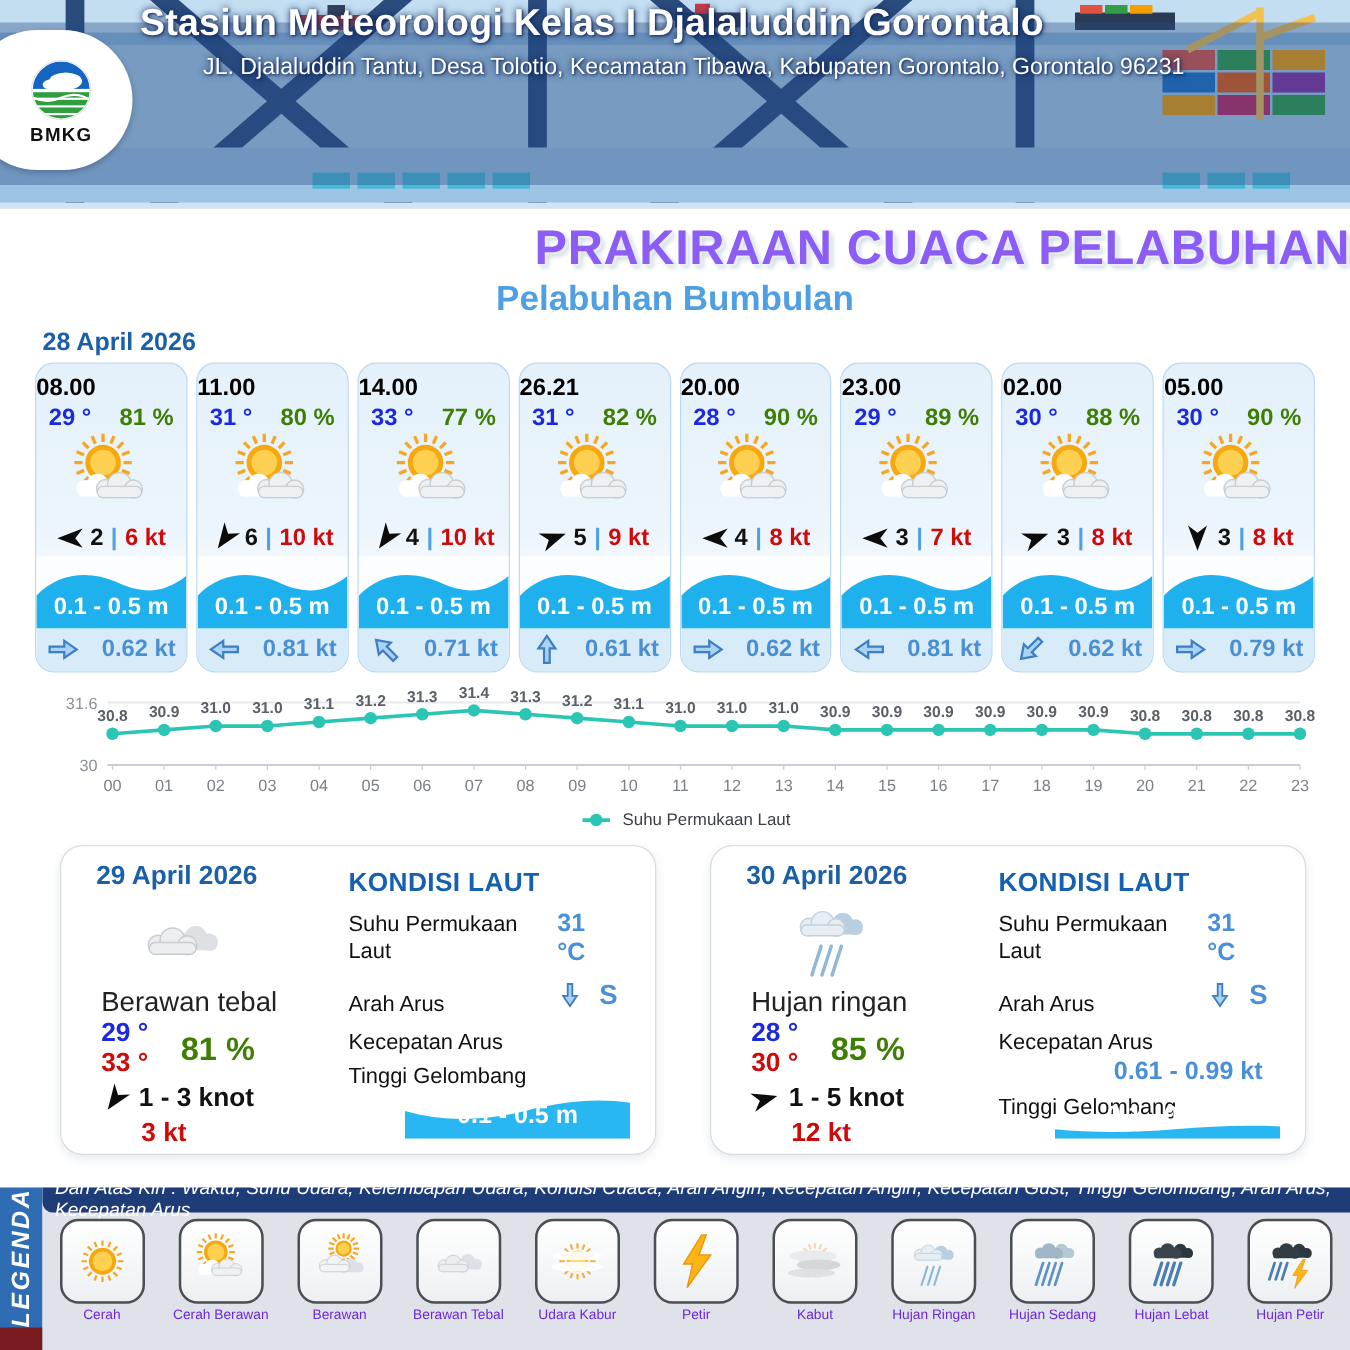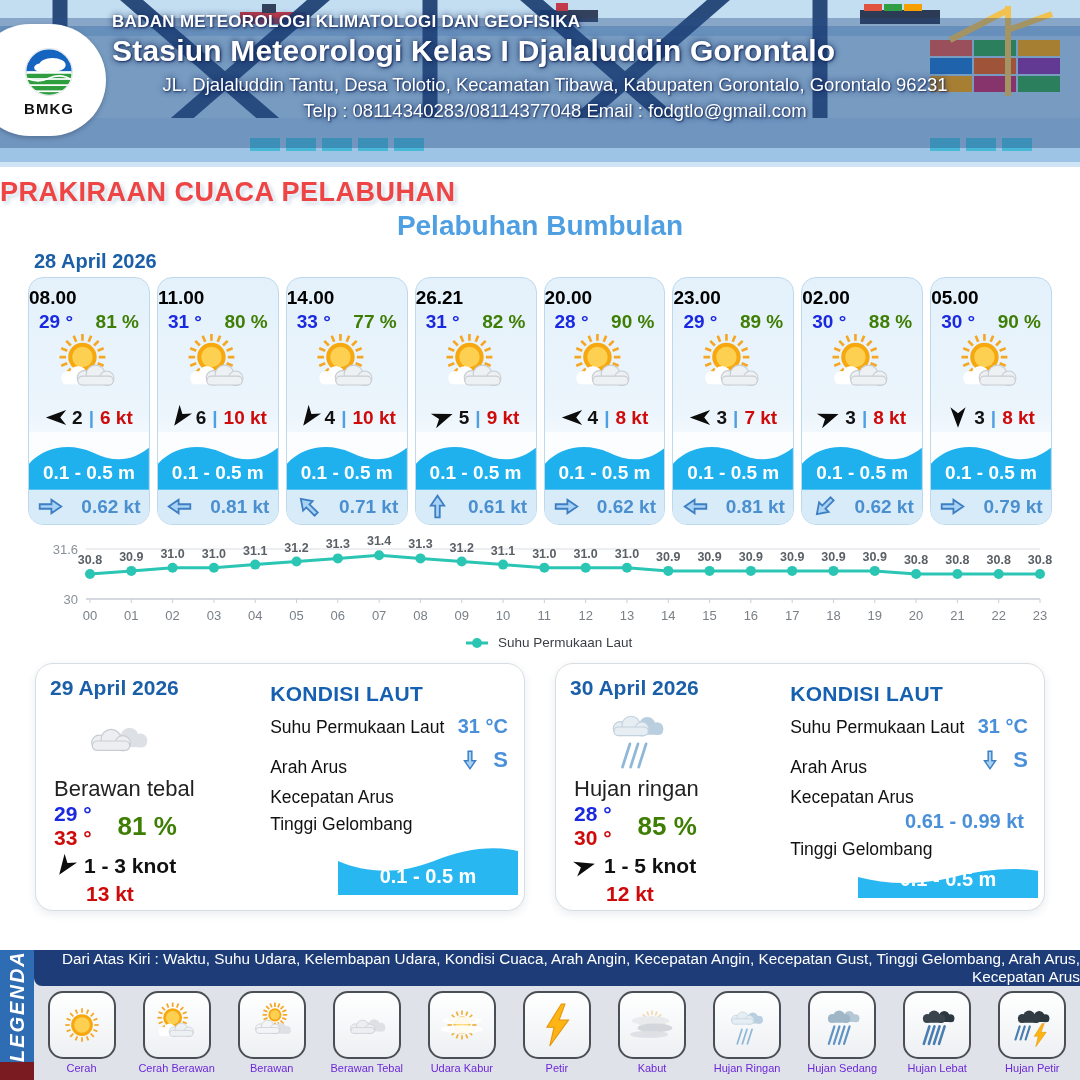--- a/index.html
+++ b/index.html
@@ -15,21 +15,21 @@
   .station{padding:2px 0 0 112px;font-size:30px;font-weight:bold;letter-spacing:.2px;}
   .addr{margin-top:6px;text-align:center;font-size:18.5px;padding-left:30px;}
   .contact{margin-top:4px;text-align:center;font-size:18.5px;padding-left:30px;}
   .logo-pill{position:absolute;z-index:3;left:-26px;top:24px;width:132px;height:112px;
              background:#fff;border-radius:60px;box-shadow:0 2px 5px rgba(0,0,30,.25);
              display:flex;flex-direction:column;align-items:center;justify-content:center;padding-left:18px;box-sizing:border-box;}
   .logo-mark{width:56px;height:56px;}
   .logo-word{font-size:15px;font-weight:bold;color:#111;letter-spacing:1px;}
   .hdr-sep{height:5px;background:#cfe4f4;}
   
-  .title-main{margin-top:10px;text-align:left;font-size:27px;font-weight:bold;color:#ef4444;
+  .title-main{margin-top:10px;text-align:right;font-size:39px;font-weight:bold;color:#8b5cf6;
               letter-spacing:.5px;text-shadow:2px 2px 0 #e8eef5,3px 3px 4px #c9d6e2;}
   .title-sub{text-align:center;font-size:28px;font-weight:bold;color:#4f9fe3;margin-top:2px;}
   .valid-row{display:flex;justify-content:center;gap:110px;margin-top:10px;font-size:19px;color:#111;}
   .vlabel{font-weight:bold;}
   .vval{margin-left:8px;}
   .fc-date{margin:8px 0 4px 34px;font-size:20px;font-weight:bold;color:#1b5fa8;}
   
   .cards{display:flex;gap:7px;margin:0 28px;}
   .card{flex:1;height:246px;background:linear-gradient(180deg,#e4f1fb 0%,#ecf5fc 55%,#f8fcff 70%);
         border:1px solid #bcd9ee;border-radius:15px;overflow:hidden;display:flex;flex-direction:column;}
@@ -53,21 +53,21 @@
   .currow{height:37px;background:#d8ebf8;display:flex;align-items:center;justify-content:center;gap:17px;}
   .curarrow{width:27px;height:19px;}
   .curarrow path{fill:#a9d3f5;stroke:#3e7ec2;stroke-width:2;}
   .curval{font-size:19px;font-weight:bold;color:#4a8fd0;}
   
   .chart{margin-top:4px;}
   .chart svg{display:block;width:1080px;height:128px;}
   
   .sums{display:flex;gap:30px;margin:6px 35px 0 35px;}
   .sum-card{flex:1;height:248px;background:#fff;border:1px solid #d8dde3;border-radius:18px;
-            box-shadow:0 3px 8px rgba(30,60,90,.10);display:flex;padding:12px 6px;box-sizing:border-box;}
+            box-shadow:0 3px 8px rgba(30,60,90,.10);display:flex;padding:12px 20px;box-sizing:border-box;margin-left:13px;}
   .sum-left{width:45%;display:flex;flex-direction:column;}
   .sum-date{font-size:21px;font-weight:bold;color:#1b5fa8;margin-left:8px;}
   .sum-icon{height:78px;display:flex;align-items:center;justify-content:flex-start;padding-left:28px;}
   .sum-icon svg{width:96px;height:74px;}
   .sum-cond{font-size:22px;color:#222;margin:2px 0 0 12px;}
   .sum-th{display:flex;align-items:center;margin-left:12px;}
   .tmin{color:#1a29e0;font-size:21px;font-weight:bold;}
   .tmax{color:#cf0a0a;font-size:21px;font-weight:bold;}
   .sum-hum{color:#3f7e04;font-size:26px;font-weight:bold;margin-left:26px;}
   .sum-wind{display:flex;align-items:center;gap:8px;margin:4px 0 0 12px;
@@ -87,22 +87,22 @@
   .sum-wave path{fill:#29b7f2;}
   .sum-wave .wavetext{bottom:7px;font-size:20px;}
   
   .legend{position:absolute;left:0;right:0;bottom:0;top:950px;display:flex;}
   .leg-strip{width:34px;background:#2e6cb3;display:flex;flex-direction:column;align-items:center;}
   .leg-title{flex:1;display:flex;align-items:center;justify-content:center;
              writing-mode:vertical-rl;transform:rotate(180deg);
              color:#fff;font-weight:bold;font-style:italic;font-size:20px;letter-spacing:2px;}
   .leg-maroon{width:100%;height:18px;background:#7a1b22;}
   .leg-main{flex:1;display:flex;flex-direction:column;background:#dfe3e9;}
-  .leg-bar{height:36px;background:#1e3d78;color:#fff;font-size:15.3px;
-           display:flex;align-items:center;padding-left:10px;border-bottom-left-radius:8px;text-align:right;}
+  .leg-bar{height:20px;background:#1e3d78;color:#fff;font-style:italic;font-size:15.3px;
+           display:flex;align-items:center;padding-left:10px;border-bottom-left-radius:8px;}
   .leg-items{flex:1;display:flex;align-items:flex-start;justify-content:space-around;padding-top:5px;}
   .leg-item{display:flex;flex-direction:column;align-items:center;width:93px;}
   .leg-box{width:64px;height:64px;border:2px solid #4a4f55;border-radius:15px;
            background:linear-gradient(180deg,#ffffff,#edf0f3);
            display:flex;align-items:center;justify-content:center;}
   .leg-box svg{width:58px;height:48px;}
   .leg-label{margin-top:3px;font-size:11px;color:#6d28d9;white-space:nowrap;}
 </style>
 </head>
 <body>
@@ -178,24 +178,22 @@
           <rect x="6" y="34" width="52" height="5" fill="#2e9e3f"></rect>
           <rect x="6" y="41" width="52" height="5" fill="#2e9e3f"></rect>
           <rect x="6" y="48" width="52" height="5" fill="#2e9e3f"></rect>
           <rect x="6" y="55" width="52" height="4" fill="#2e9e3f"></rect>
           <path d="M6,38 q14,6 26,0 q14,-6 26,2 l0,2 q-12,-8 -26,-2 q-12,6 -26,0 z" fill="#fff"></path>
         </g>
       </svg>
       <div class="logo-word">BMKG</div>
     </div>
     <div class="hdr-text">
-      <div class="org">BADAN METEOROLOGI KLIMATOLOGI DAN GEOFISIKA</div>
       <div class="station">Stasiun Meteorologi Kelas I Djalaluddin Gorontalo</div>
       <div class="addr">JL. Djalaluddin Tantu, Desa Tolotio, Kecamatan Tibawa, Kabupaten Gorontalo, Gorontalo 96231</div>
-      <div class="contact">Telp : 08114340283/08114377048 Email : fodgtlo@gmail.com</div>
     </div>
   </header>
   <div class="hdr-sep"></div>
 
   <div class="title-main">PRAKIRAAN CUACA PELABUHAN</div>
   <div class="title-sub">Pelabuhan Bumbulan</div>
 
   <div class="fc-date">28 April 2026</div>
 
   <section class="cards">
@@ -835,21 +833,21 @@
               <div class="tmax">33 °</div>
             </div>
             <div class="sum-hum">81 %</div>
           </div>
           <div class="sum-wind">
             <svg class="dart" viewBox="0 0 26 20" style="transform: rotate(125deg);">
               <polygon points="1,1 25,10 1,19 8,10"></polygon>
             </svg>
             <span>1  - 3 knot</span>
           </div>
-          <div class="sum-gust">13 kt</div>
+          <div class="sum-gust">3 kt</div>
         </div>
         <div class="sum-right">
           <div class="sea-title">KONDISI LAUT</div>
           <div class="sea-row">
             <span>Suhu Permukaan Laut</span>
             <span class="sea-val">31 °C</span>
           </div>
           <div class="sea-row">
             <span>Arah Arus</span>
             <span class="dirv">

